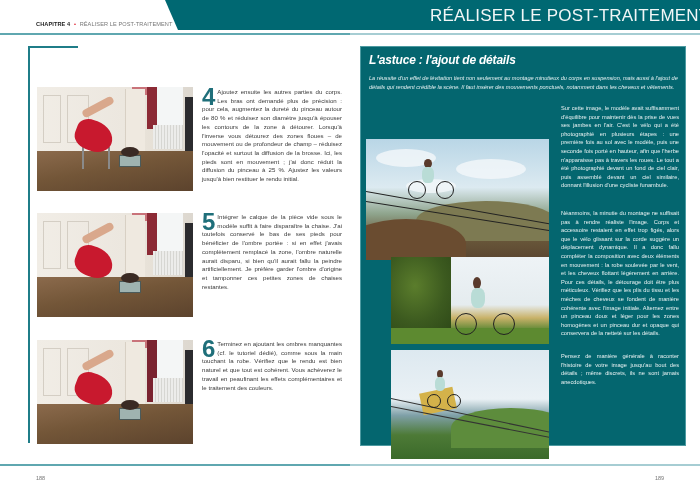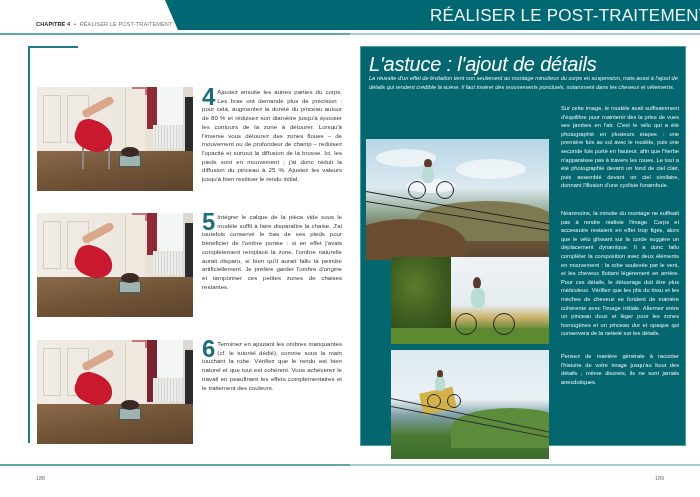--- a/index.html
+++ b/index.html
@@ -57,21 +57,21 @@
     float: left; font-size: 24px; line-height: 18px; font-weight: 700; color: #1f6f7a;
     margin: 0 2px -2px 0; font-family: "Liberation Sans", sans-serif;
   }
 
   
   .tip-box {
     position: absolute; left: 360px; top: 46px; width: 326px; height: 400px;
     background: #04666f; border: 1px solid #4d9aa1;
   }
   .tip-title {
-    position: absolute; left: 8px; top: 6px; font-size: 20px; font-weight: 400; font-style: italic;
+    position: absolute; left: 8px; top: 6px; font-size: 12px; font-weight: 700; font-style: italic;
     color: #ffffff; white-space: nowrap; letter-spacing: -0.2px;
   }
   .tip-intro {
     position: absolute; left: 8px; top: 27px; width: 310px; font-size: 5.6px; line-height: 9px;
     font-style: italic; color: #e6f1f2;
   }
   .tip-photo { position: absolute; overflow: hidden; }
   .tp1 { left: 5px; top: 92px; width: 183px; height: 121px; background: linear-gradient(180deg,#b9d6e6 0%,#dceaf1 40%,#8ea48c 62%,#6b5a3c 80%,#5a4530 100%); }
   .tp2 { left: 30px; top: 210px; width: 158px; height: 87px; }
   .tp3 { left: 30px; top: 303px; width: 158px; height: 109px; }

